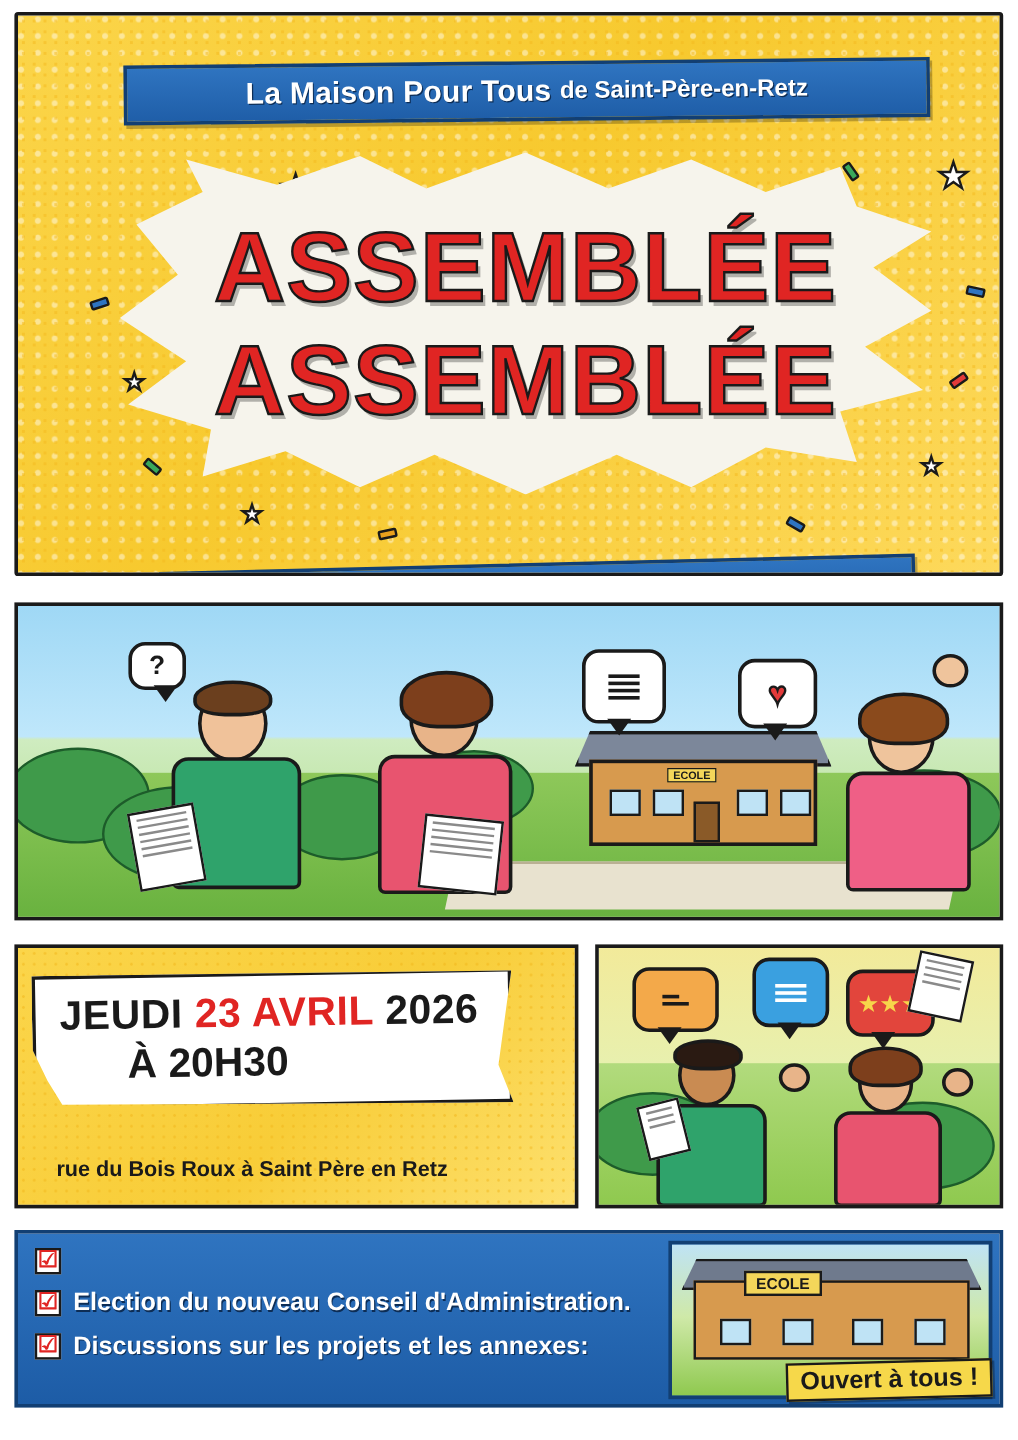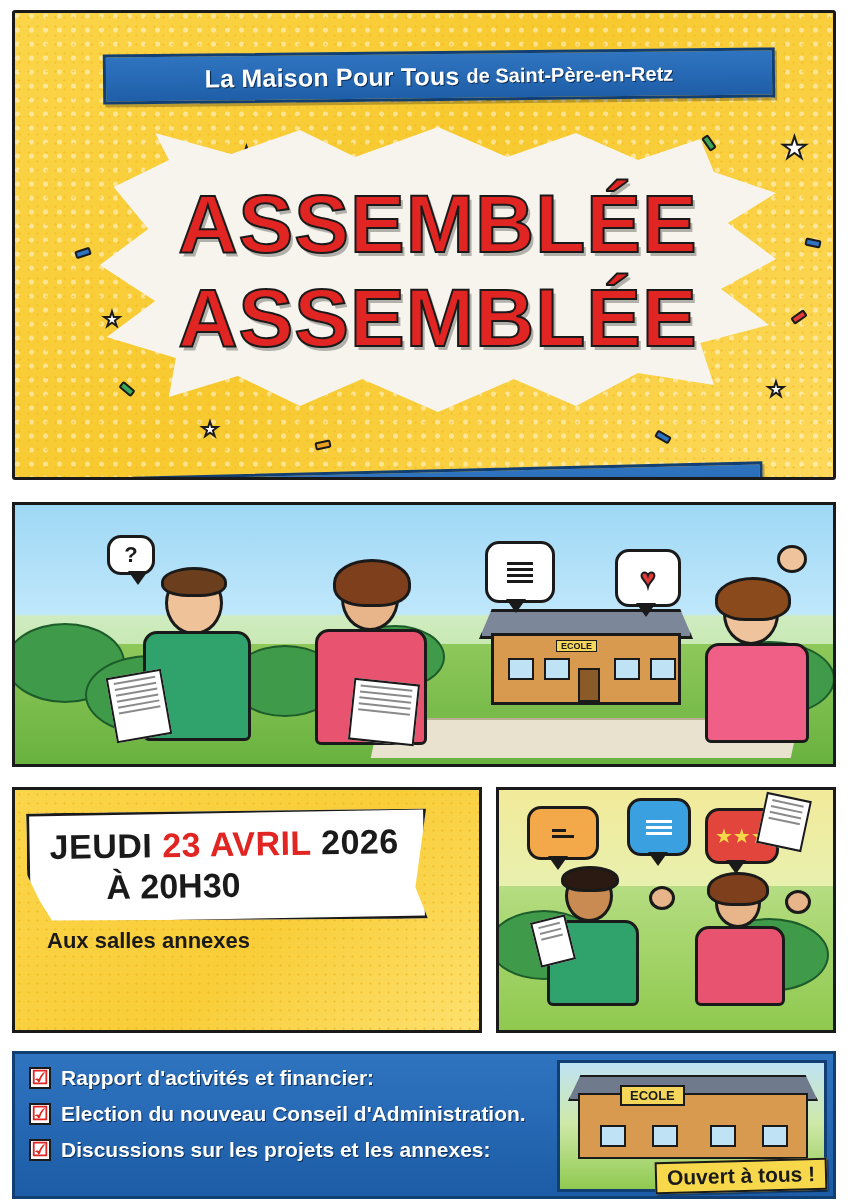--- a/index.html
+++ b/index.html
@@ -146,21 +146,21 @@
   .bubble:after{
     content:""; position:absolute; bottom:-13px; left:18px;
     width:0; height:0; border-left:10px solid transparent; border-right:10px solid transparent;
     border-top:14px solid #1a1a1a;
   }
   .lines i { display:block; width:26px; height:3px; background:#1a1a1a; margin:3px 0; }
   .heart { color:#e23a3a; font-size:26px; -webkit-text-stroke:2px #1a1a1a; }
   .qmark { font-weight:bold; font-size:22px; color:#1a1a1a; }
 
   
-  .midrow { display:flex; gap:14px; margin-top:20px; height:246px; }
+  .midrow { display:flex; gap:14px; margin-top:20px; height:220px; }
 
   .datepanel {
     position:relative; flex:1 1 58%;
     background:
       linear-gradient(135deg,#fbd54a 0%, #f8cd38 55%, #fde06e 100%);
     border:3px solid #1a1a1a; overflow:hidden;
   }
   .datepanel:after{
     content:""; position:absolute; inset:0;
     background-image:radial-gradient(#f0b418 1.1px, transparent 1.2px);
@@ -330,21 +330,21 @@
 
     <div class="datepanel">
       <div class="datebox">
         <div class="dline1">
           <span>JEUDI</span>
           <span class="red">23 AVRIL</span>
           <span>2026</span>
         </div>
         <div class="dline2">À 20H30</div>
       </div>
-      <div class="addr1">Aux salles annexes</div>
+      <div class="addr2">rue du Bois Roux à Saint Père en Retz</div>
     </div>
 
     <div class="cartoon">
       <div class="sky"></div>
       <div class="bush" style="left:-10px; top:120px; width:110px; height:70px;"></div>
       <div class="bush" style="left:210px; top:128px; width:120px; height:74px;"></div>
 
       <div class="bubble" style="left:28px; top:16px; width:72px; height:54px; background:#f3a94a;">
         <div class="lines">
             <i style="width:14px"></i>
@@ -386,21 +386,20 @@
       </div>
       <div class="head" style="position:absolute; left:150px; top:96px; width:26px; height:24px; background:#e8b489;"></div>
       <div class="head" style="position:absolute; left:286px; top:100px; width:26px; height:24px; background:#e8b489;"></div>
     </div>
   </div>
 
   <div class="bottom">
     <div class="agenda">
       <div class="agitem">
         <span class="chk">☑</span>
-        <span class="agtext">Rapport d'activités et financier:</span>
       </div>
       <div class="agitem">
         <span class="chk">☑</span>
         <span class="agtext">Election du nouveau Conseil d'Administration.</span>
       </div>
       <div class="agitem">
         <span class="chk">☑</span>
         <span class="agtext">Discussions sur les projets et les annexes:</span>
       </div>
     </div>

